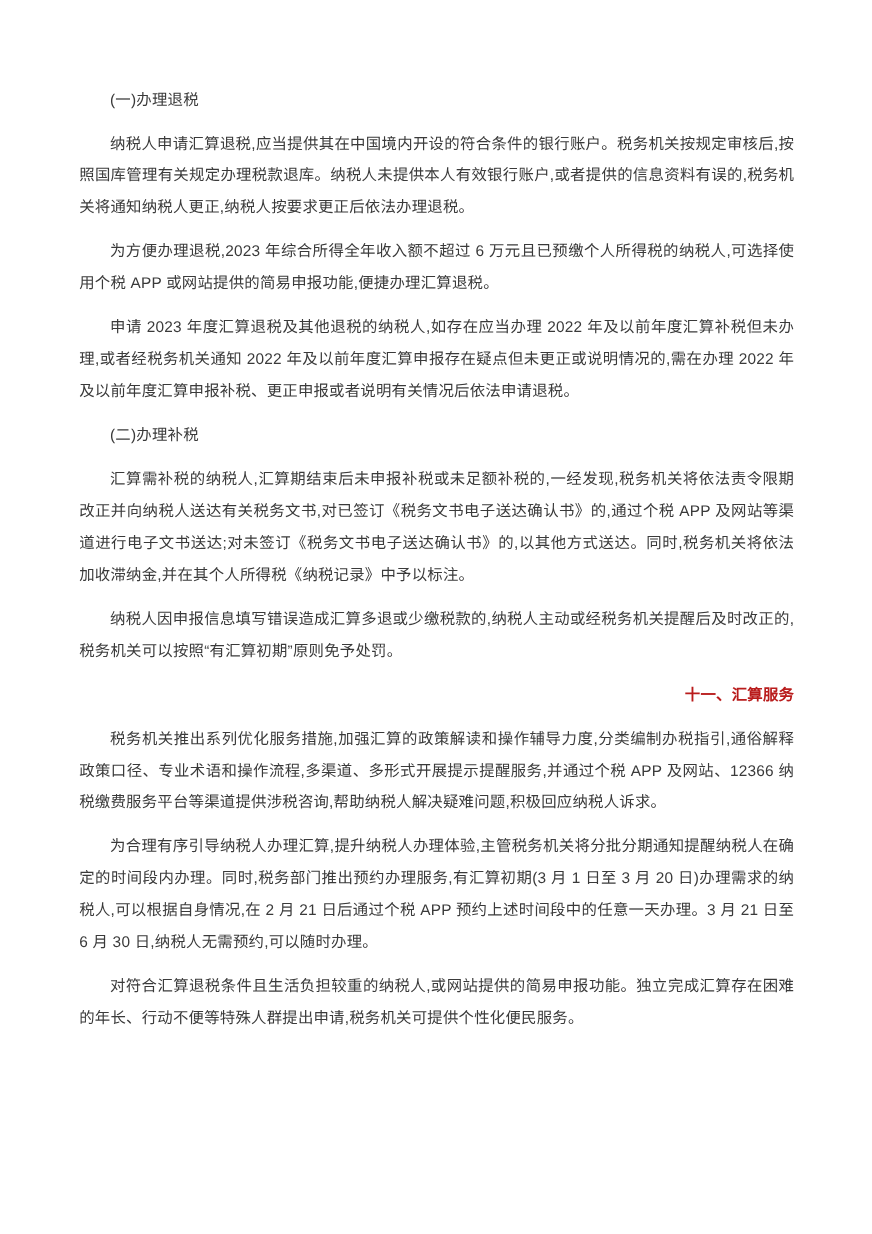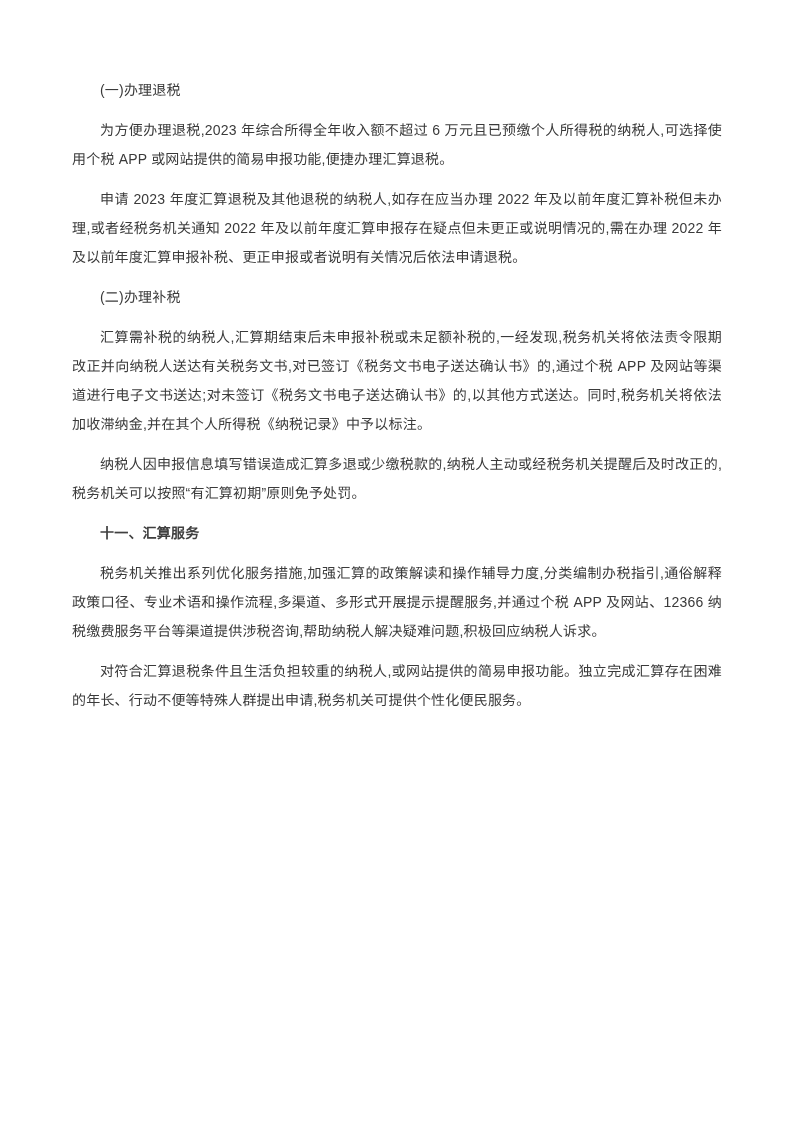--- a/index.html
+++ b/index.html
@@ -28,30 +28,32 @@
     text-indent: 2em;
     text-align: justify;
     letter-spacing: 0.2px;
     word-break: break-all;
   }
   .page p.subheading {
     text-align: left;
   }
   .page p.bold-heading {
     font-weight: bold;
-    color: #404040;
-    text-align: left;
+    color: #b91c1c;
+    text-align: right;
   }
 </style>
 </head>
 <body>
 
 <div class="page">
   <p class="subheading">(一)办理退税</p>
+  <p class="para">纳税人申请汇算退税,应当提供其在中国境内开设的符合条件的银行账户。税务机关按规定审核后,按照国库管理有关规定办理税款退库。纳税人未提供本人有效银行账户,或者提供的信息资料有误的,税务机关将通知纳税人更正,纳税人按要求更正后依法办理退税。</p>
   <p class="para">为方便办理退税,2023 年综合所得全年收入额不超过 6 万元且已预缴个人所得税的纳税人,可选择使用个税 APP 或网站提供的简易申报功能,便捷办理汇算退税。</p>
   <p class="para">申请 2023 年度汇算退税及其他退税的纳税人,如存在应当办理 2022 年及以前年度汇算补税但未办理,或者经税务机关通知 2022 年及以前年度汇算申报存在疑点但未更正或说明情况的,需在办理 2022 年及以前年度汇算申报补税、更正申报或者说明有关情况后依法申请退税。</p>
   <p class="subheading">(二)办理补税</p>
   <p class="para">汇算需补税的纳税人,汇算期结束后未申报补税或未足额补税的,一经发现,税务机关将依法责令限期改正并向纳税人送达有关税务文书,对已签订《税务文书电子送达确认书》的,通过个税 APP 及网站等渠道进行电子文书送达;对未签订《税务文书电子送达确认书》的,以其他方式送达。同时,税务机关将依法加收滞纳金,并在其个人所得税《纳税记录》中予以标注。</p>
   <p class="para">纳税人因申报信息填写错误造成汇算多退或少缴税款的,纳税人主动或经税务机关提醒后及时改正的,税务机关可以按照“有汇算初期”原则免予处罚。</p>
   <p class="bold-heading">十一、汇算服务</p>
   <p class="para">税务机关推出系列优化服务措施,加强汇算的政策解读和操作辅导力度,分类编制办税指引,通俗解释政策口径、专业术语和操作流程,多渠道、多形式开展提示提醒服务,并通过个税 APP 及网站、12366 纳税缴费服务平台等渠道提供涉税咨询,帮助纳税人解决疑难问题,积极回应纳税人诉求。</p>
+  <p class="para">为合理有序引导纳税人办理汇算,提升纳税人办理体验,主管税务机关将分批分期通知提醒纳税人在确定的时间段内办理。同时,税务部门推出预约办理服务,有汇算初期(3 月 1 日至 3 月 20 日)办理需求的纳税人,可以根据自身情况,在 2 月 21 日后通过个税 APP 预约上述时间段中的任意一天办理。3 月 21 日至 6 月 30 日,纳税人无需预约,可以随时办理。</p>
   <p class="para">对符合汇算退税条件且生活负担较重的纳税人,或网站提供的简易申报功能。独立完成汇算存在困难的年长、行动不便等特殊人群提出申请,税务机关可提供个性化便民服务。</p>
 </div>
 
 </body></html>

